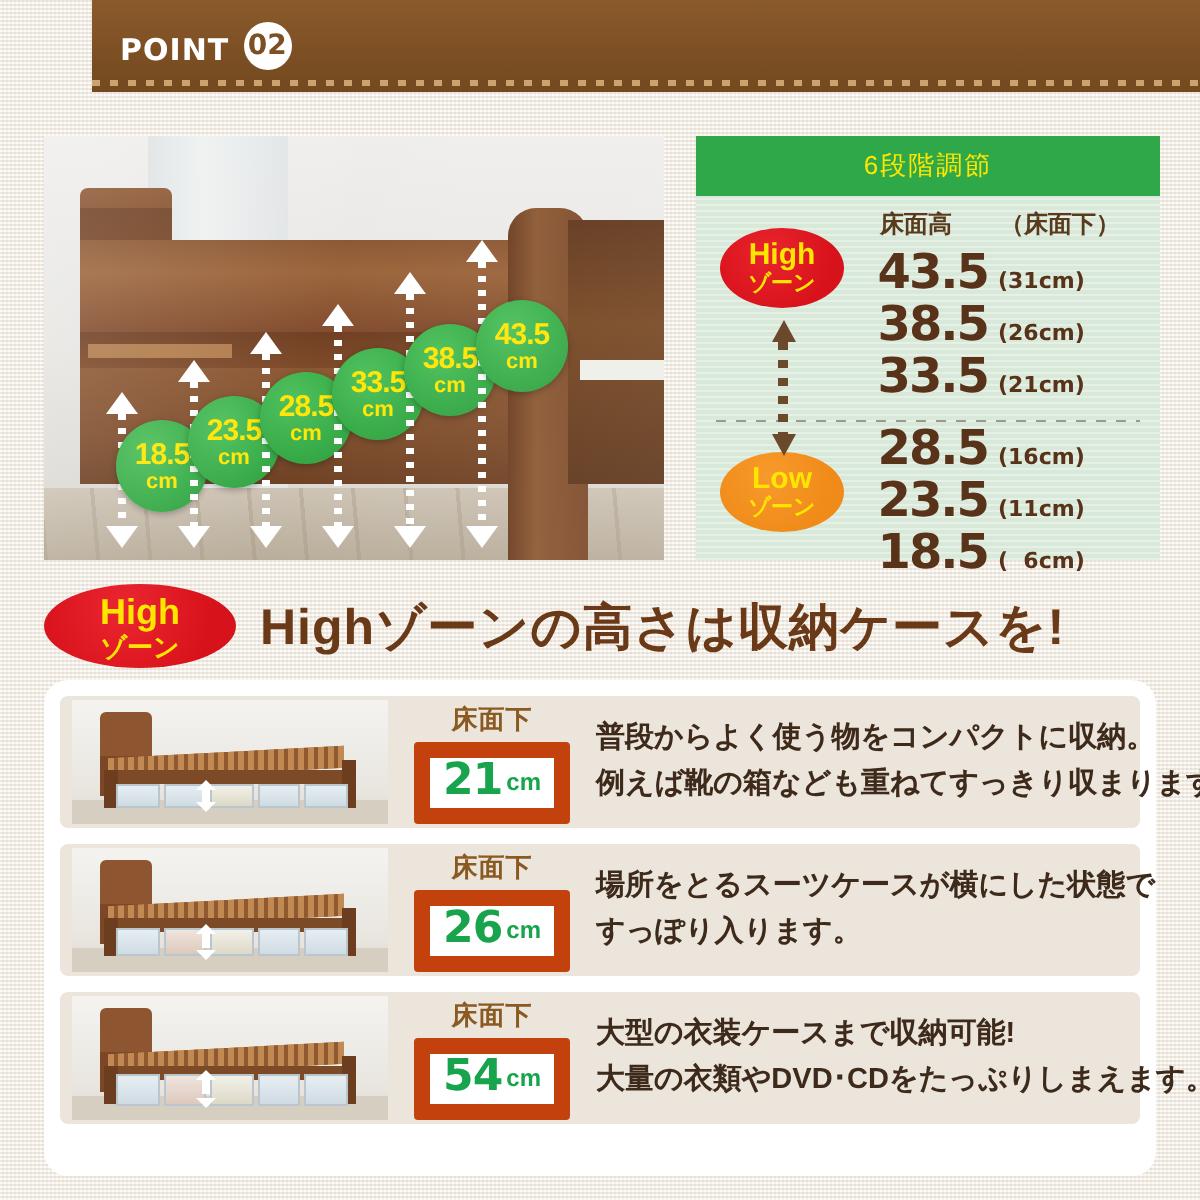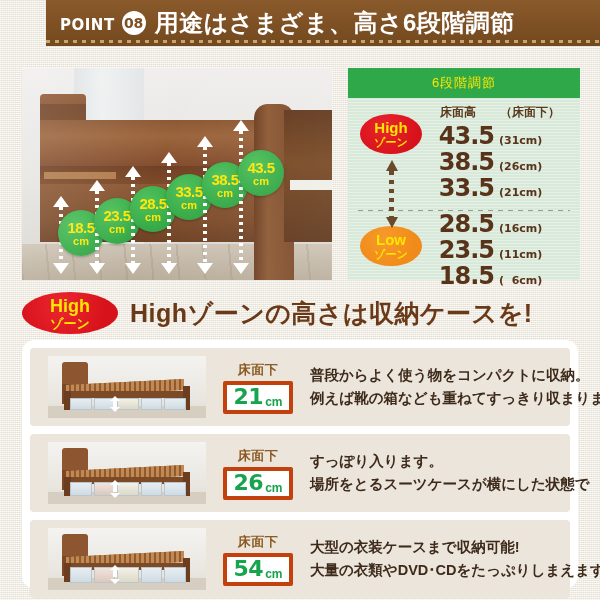--- a/index.html
+++ b/index.html
@@ -296,23 +296,23 @@
     background: #ffffff;
     border-radius: 12px;
     box-sizing: border-box;
     padding: 8px;
   }
   .storage-row {
     display: flex;
     align-items: center;
     background: #ece5dc;
     border-radius: 4px;
-    height: 78px;
+    height: 66px;
     margin-bottom: 8px;
-    padding: 4px 18px;
+    padding: 4px 6px;
     box-sizing: border-box;
   }
   .storage-row:last-child { margin-bottom: 0; }
 
   .thumb {
     position: relative;
     width: 158px; height: 62px;
     flex: none;
     overflow: hidden;
     background: #f2f0ec;
@@ -351,25 +351,25 @@
   }
   .cmcol .lbl {
     color: #8a5a22;
     font-size: 13px;
     font-weight: bold;
     margin-bottom: 2px;
     letter-spacing: 0.5px;
   }
   .cmbox {
     background: #ffffff;
-    border: 4px solid #c2410c;
+    border: 8px solid #c2410c;
     border-radius: 2px;
     padding: 1px 7px 2px 7px;
     display: flex;
-    align-items: flex-end;
+    align-items: center;
     line-height: 1;
   }
   .cmbox .n {
     color: #17a44c;
     font-size: 22px;
     font-weight: bold;
     font-family: "DejaVu Sans", sans-serif;
     letter-spacing: -0.5px;
   }
   .cmbox .u {
@@ -387,22 +387,21 @@
   }
   .desc div { white-space: nowrap; }
 </style>
 </head>
 <body>
 
 <div class="page">
 
   <div class="header">
     <span class="point-word">POINT</span>
-    <span class="point-num">08</span>
-    <span class="header-title">用途はさまざま、高さ6段階調節</span>
+    <span class="point-num">02</span>
     <div class="header-dots"></div>
   </div>
 
   <div class="photo-panel">
     <div class="room-wall"></div>
     <div class="room-wall-panel"></div>
     <div class="room-floor"></div>
     <div class="bed-head-top"></div>
     <div class="bed-head-back"></div>
     <div class="bed-rail"></div>
@@ -598,22 +597,22 @@
         </div>
       </div>
       <div class="cmcol">
         <div class="lbl">床面下</div>
         <div class="cmbox">
           <span class="n">26</span>
           <span class="u">cm</span>
         </div>
       </div>
       <div class="desc">
+        <div>場所をとるスーツケースが横にした状態で</div>
         <div>すっぽり入ります。</div>
-        <div>場所をとるスーツケースが横にした状態で</div>
       </div>
     </div>
 
     <div class="storage-row">
       <div class="thumb">
         <div class="wall"></div>
         <div class="flr"></div>
         <div class="hb2"></div>
         <div class="hb"></div>
         <div class="slats"></div>

